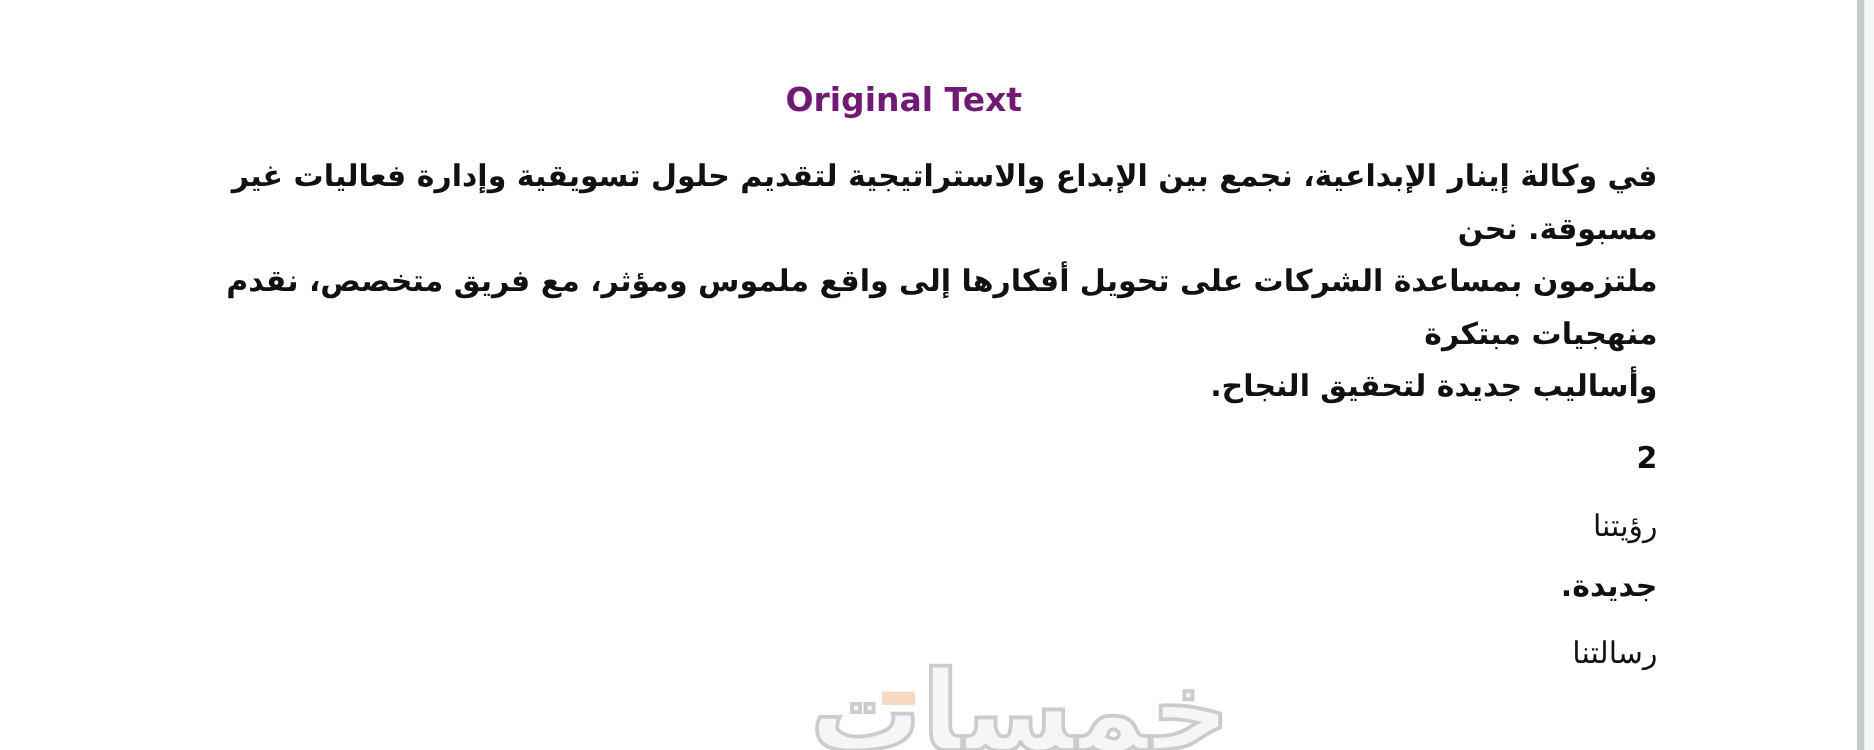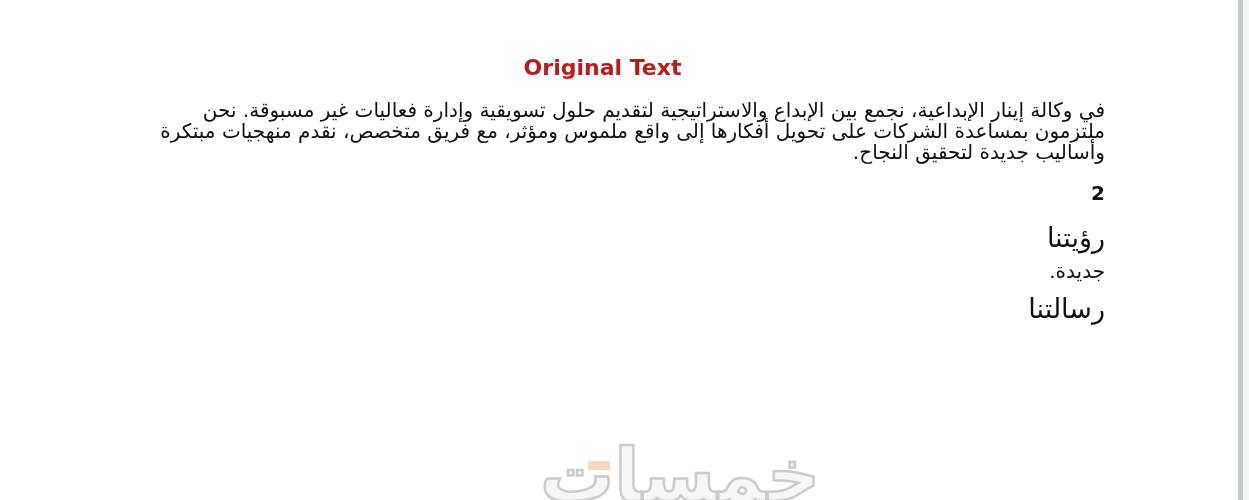--- a/index.html
+++ b/index.html
@@ -53,38 +53,38 @@
     color: #111111;
   }
   .title {
     direction: ltr;
     text-align: center;
     font-size: 22px;
     font-weight: bold;
     margin: 0;
     padding-top: 55px;
     line-height: 26px;
-    color: #b91c1c;
+    color: #701a75;
   }
   .para {
-    font-weight: normal;
+    font-weight: bold;
     font-size: 20px;
-    line-height: 21px;
+    line-height: 35px;
   }
   .para .line { display: block; }
   .intro-para { margin-top: 19px; }
   .page-number {
     font-weight: bold;
     font-size: 20px;
     line-height: 35px;
     margin-top: 13px;
   }
   .subheading {
     font-weight: normal;
-    font-size: 27px;
+    font-size: 20px;
     line-height: 30px;
   }
   .vision-heading { margin-top: 12px; }
   .vision-para { margin-top: 8px; }
   .mission-heading { margin-top: 12px; }
   .right-edge-line {
     position: absolute;
     top: 0;
     bottom: 0;
     left: 1238px;

